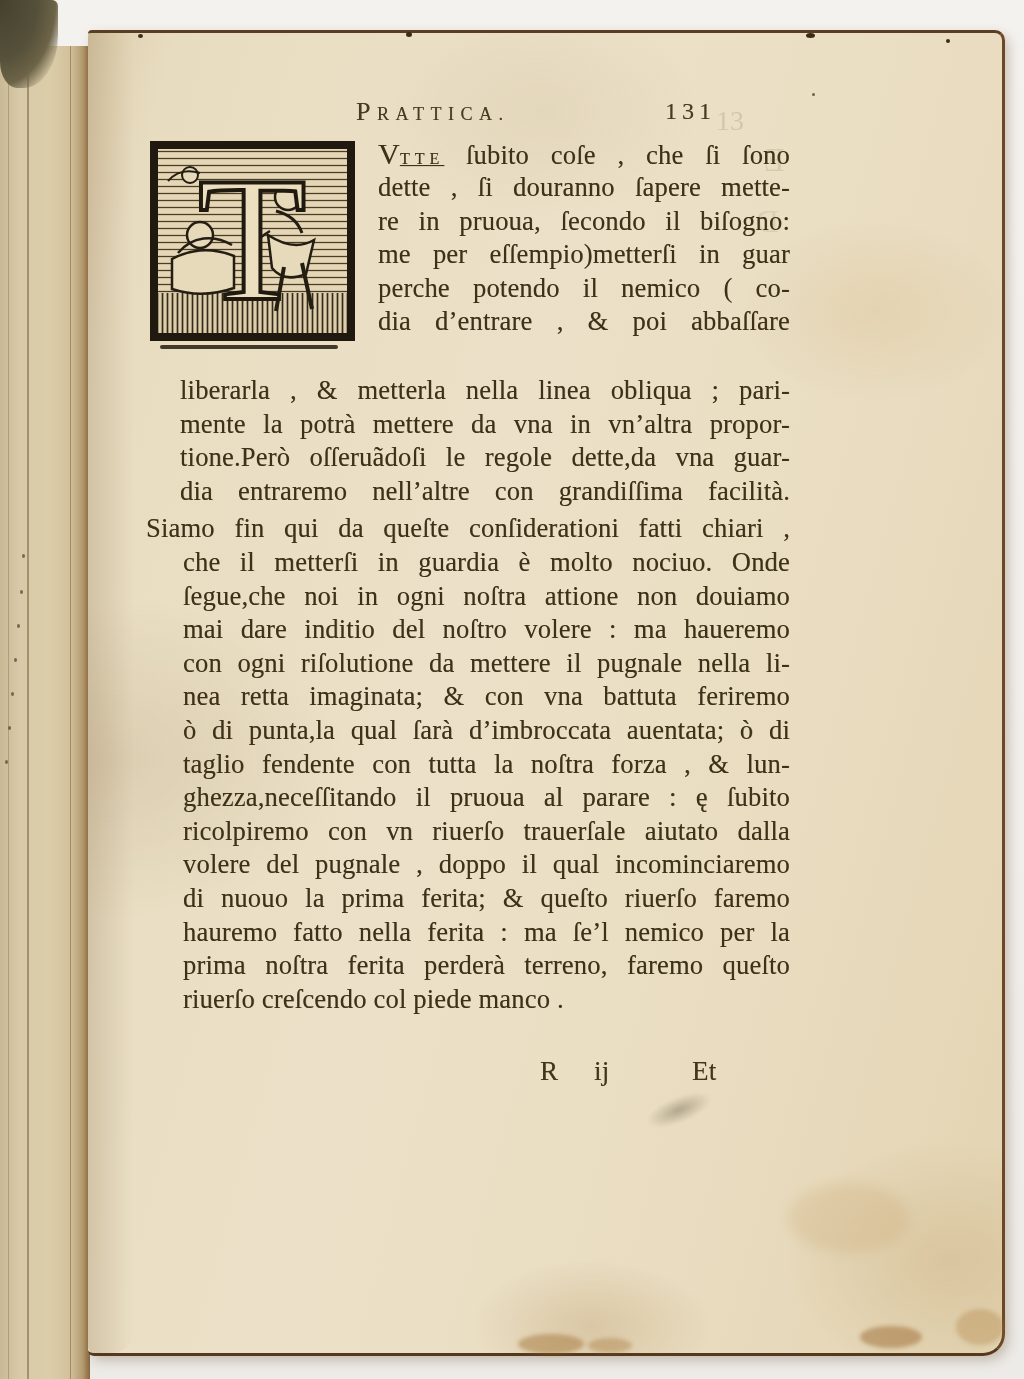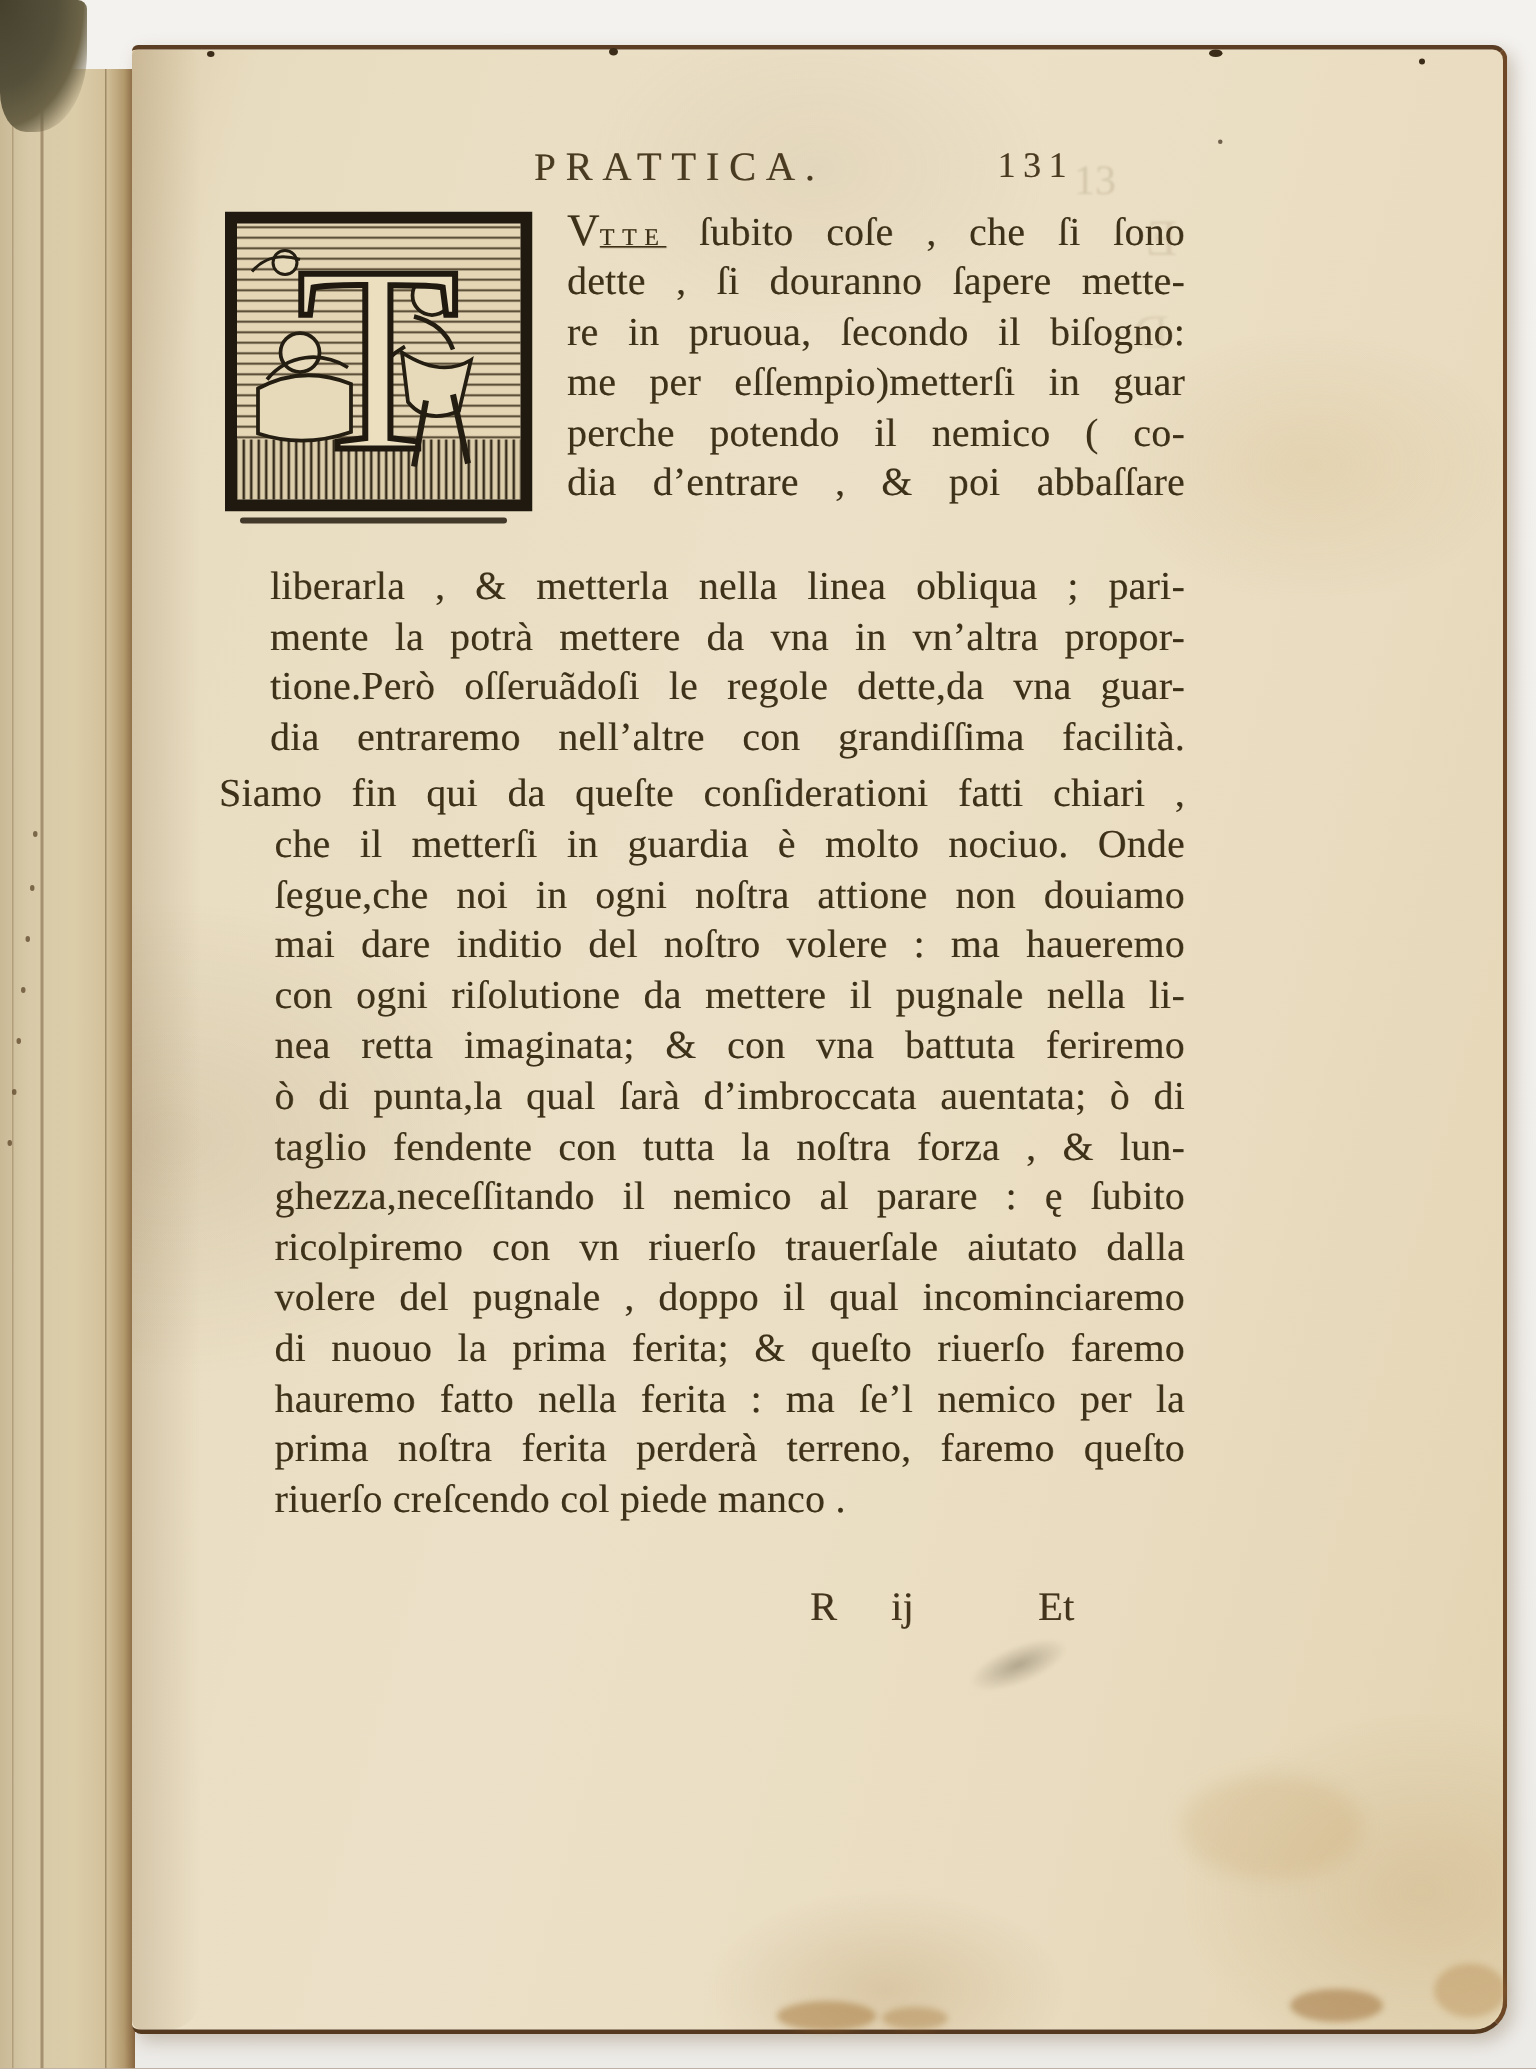--- a/index.html
+++ b/index.html
@@ -33,21 +33,21 @@
       radial-gradient(320px 220px at 3% 55%, rgba(124,94,52,.12), transparent 72%),
       radial-gradient(220px 150px at 50% 6%, rgba(132,102,60,.08), transparent 70%);}
   #gutter-shade{position:absolute;left:0;top:0;bottom:0;width:46px;pointer-events:none;
     background:linear-gradient(90deg,rgba(120,90,50,.20),rgba(120,90,50,0));border-radius:inherit;}
 
   
   .txt{position:absolute;color:#3e3119;font-size:26.5px;line-height:33.6px;
        letter-spacing:.2px;text-shadow:.3px .3px .4px rgba(62,49,25,.45);}
   .line{text-align:justify;text-align-last:justify;}
   .line.nojust{text-align-last:left;}
-  #header-title{left:268px;top:62px;font-size:27px;letter-spacing:6.5px;color:#493a22;}
+  #header-title{left:268px;top:62px;font-size:18px;letter-spacing:6.5px;color:#493a22;}
   #header-title::first-letter{font-size:26px;}
   #page-number{left:577px;top:62px;font-size:24px;letter-spacing:5px;color:#4a3a20;}
   #para1-first{left:290px;top:104px;width:412px;}
   #para1-first .caps-initial{font-size:30px;}
   #para1-first .caps-rest{font-size:16px;letter-spacing:5px;text-decoration:underline;}
   #para1-beside{left:290px;top:138px;width:412px;}
   #para1-full{left:92px;top:341px;width:610px;}
   #para2-first{left:58px;top:479px;width:644px;}
   #para2-lines{left:95px;top:513px;width:607px;}
   .footer-sig{top:1022px;font-size:27px;color:#43351d;}
@@ -163,21 +163,21 @@
 
     <div class="txt line" id="para2-first">Siamo fin qui da queſte conſiderationi fatti chiari ,</div>
     <div class="txt" id="para2-lines">
         <div class="line">che il metterſi in guardia è molto nociuo.  Onde</div>
         <div class="line">ſegue,che noi in ogni noſtra attione non douiamo</div>
         <div class="line">mai dare inditio del noſtro volere :  ma haueremo</div>
         <div class="line">con ogni riſolutione da mettere il pugnale nella li-</div>
         <div class="line">nea retta imaginata; &amp; con vna battuta feriremo</div>
         <div class="line">ò di punta,la qual ſarà d’imbroccata auentata; ò di</div>
         <div class="line">taglio fendente con tutta la noſtra forza ,  &amp; lun-</div>
-        <div class="line">ghezza,neceſſitando il nemico al parare : ę ſubito</div>
+        <div class="line">ghezza,neceſſitando il pruoua al parare : ę ſubito</div>
         <div class="line">ricolpiremo con vn riuerſo trauerſale aiutato dalla</div>
         <div class="line">volere del pugnale , doppo il qual incominciaremo</div>
         <div class="line">di nuouo la prima ferita; &amp; queſto riuerſo faremo</div>
         <div class="line">hauremo fatto nella ferita :  ma ſe’l nemico per la</div>
         <div class="line">prima noſtra ferita perderà terreno, faremo queſto</div>
         <div class="line nojust">riuerſo creſcendo col piede manco .</div>
       </div>
 
     <div class="txt footer-sig" id="sig-r">R</div>
     <div class="txt footer-sig" id="sig-ij">ij</div>

